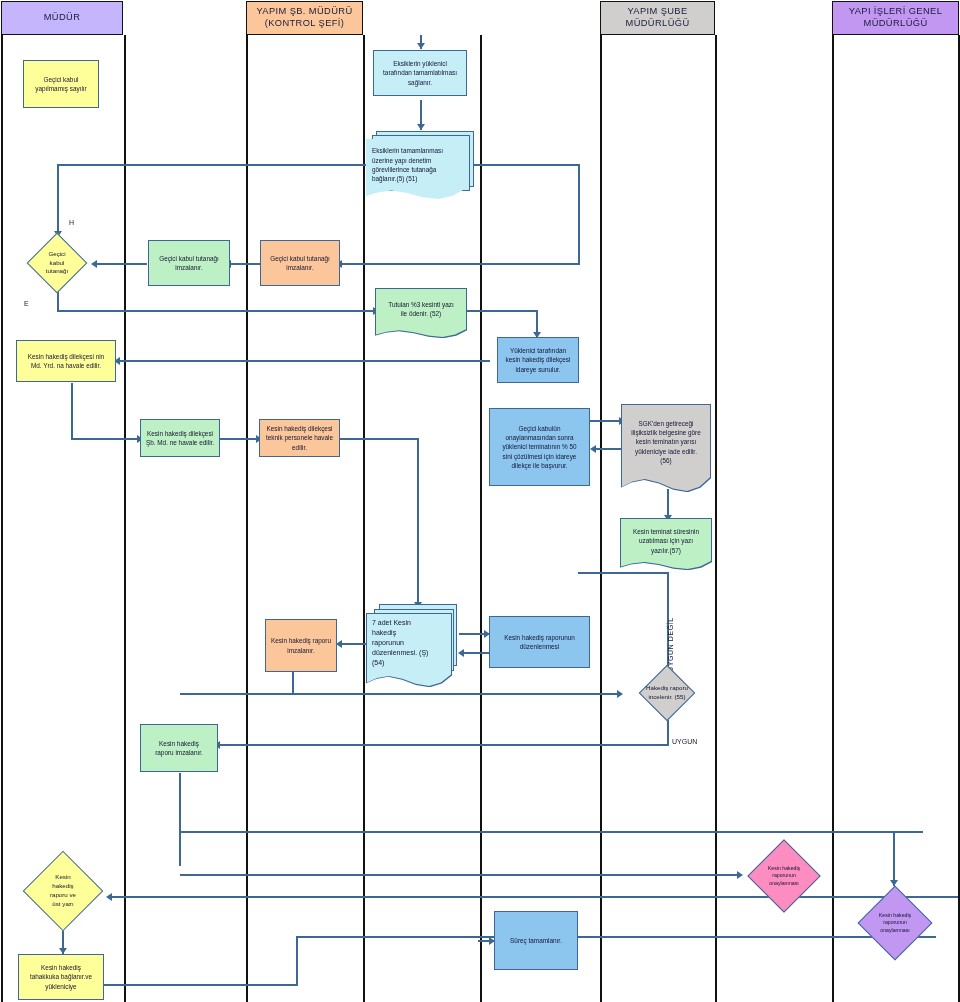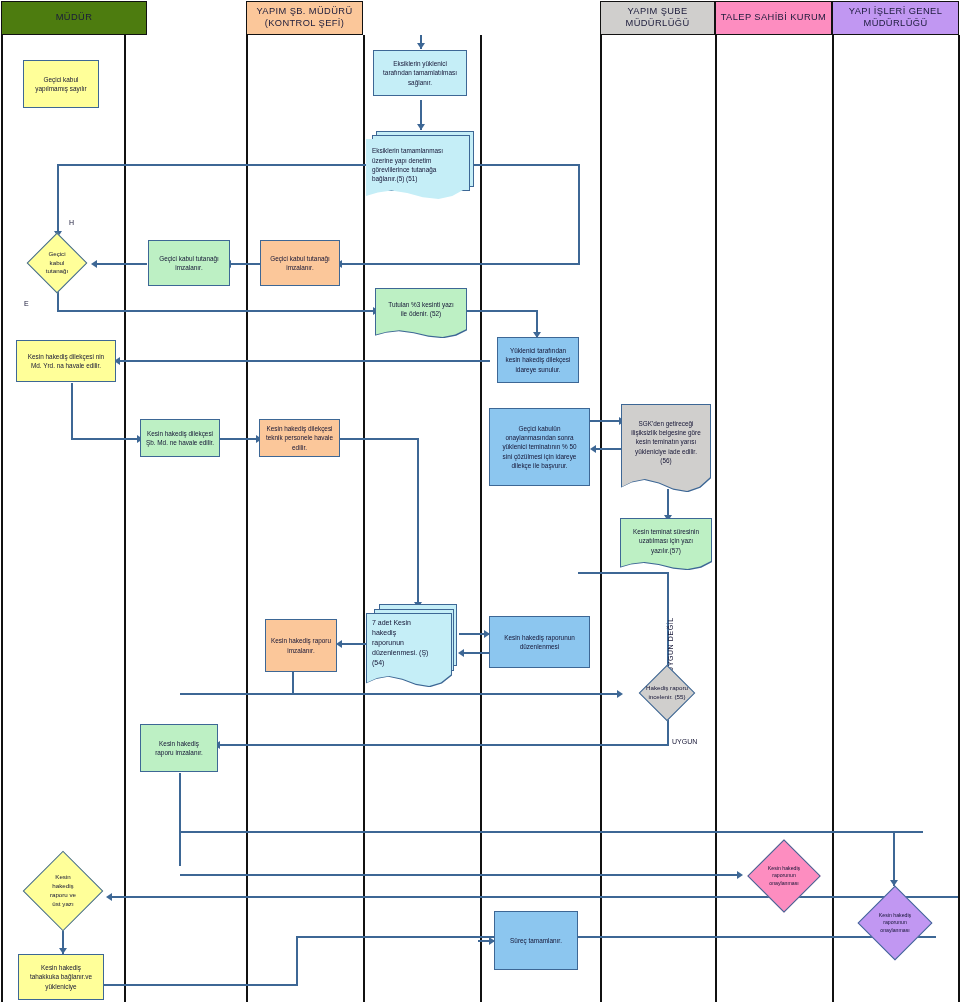--- a/index.html
+++ b/index.html
@@ -138,26 +138,25 @@
     transform: rotate(-90deg);
     white-space: nowrap;
     letter-spacing: .6px;
   }
 </style>
 </head>
 <body>
 
 <div id="canvas">
 
-  <div class="lane-header" style="left:1px;width:146px;background:#4d7c0f">MÜDÜR</div>
+  <div class="lane-header" style="left:1px;width:122px;background:#c4b5fd">MÜDÜR</div>
   <div class="lane-header" style="left:246px;width:117px;background:#fbc79a">YAPIM ŞB. MÜDÜRÜ
 (KONTROL ŞEFİ)</div>
   <div class="lane-header" style="left:600px;width:115px;background:#d0cfcd">YAPIM ŞUBE
 MÜDÜRLÜĞÜ</div>
-  <div class="lane-header" style="left:715px;width:117px;background:#fd8dc0">TALEP SAHİBİ KURUM</div>
   <div class="lane-header" style="left:832px;width:127px;background:#c197f2">YAPI İŞLERİ GENEL
 MÜDÜRLÜĞÜ</div>
 
   <div class="frame-line" style="left:1px;top:35px;width:1.6px;height:967px;"></div>
   <div class="frame-line" style="left:958px;top:35px;width:1.6px;height:967px;"></div>
   <div class="lane-sep" style="left:124px;height:967px;"></div>
   <div class="lane-sep" style="left:246px;height:967px;"></div>
   <div class="lane-sep" style="left:363px;height:967px;"></div>
   <div class="lane-sep" style="left:480px;height:967px;"></div>
   <div class="lane-sep" style="left:600px;height:967px;"></div>

